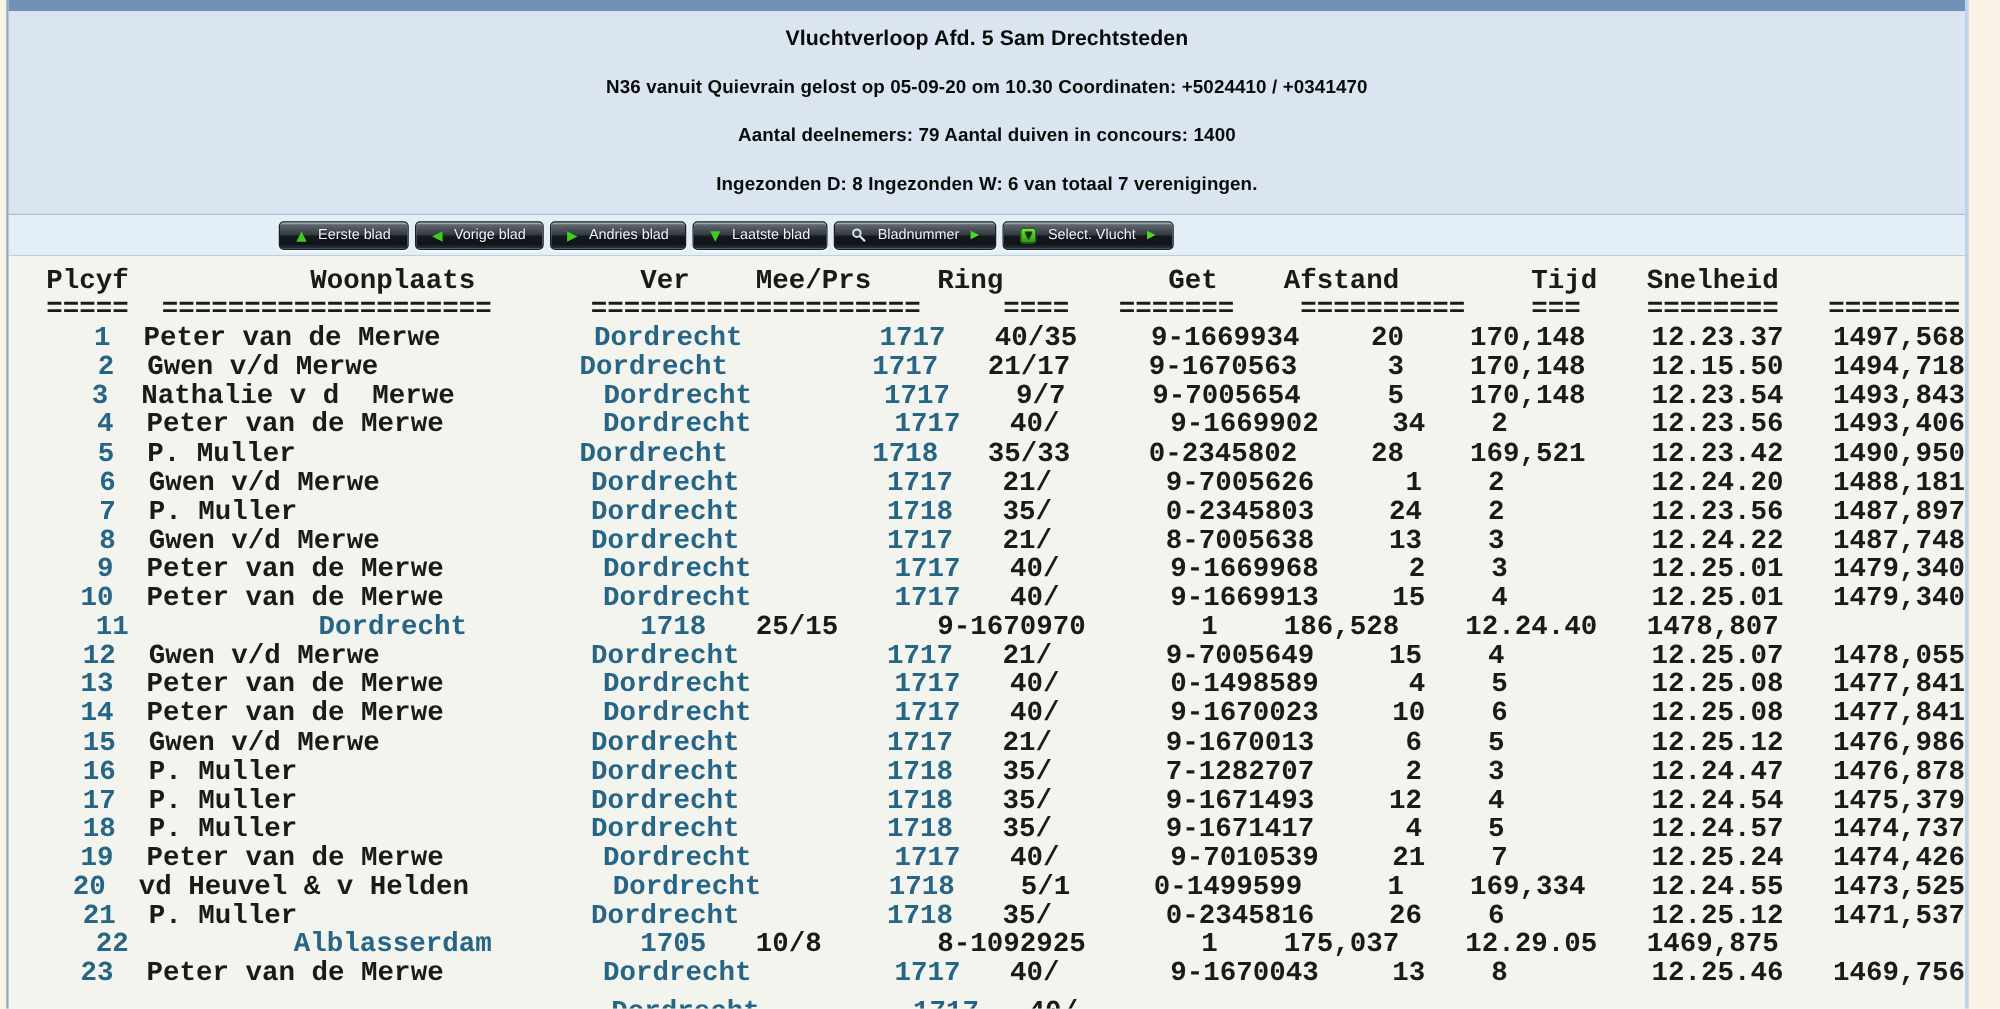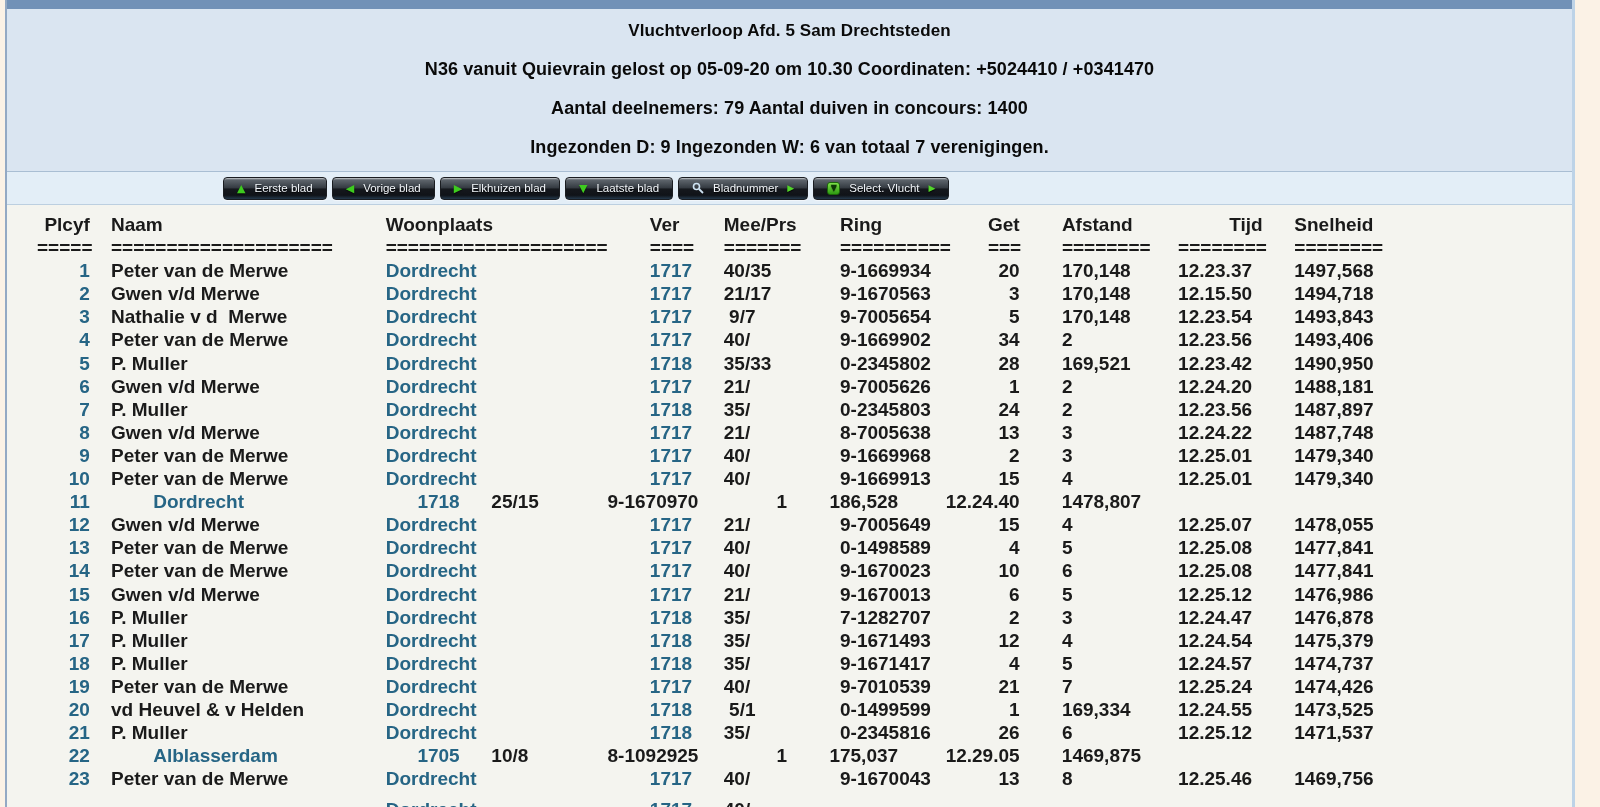--- a/index.html
+++ b/index.html
@@ -22,21 +22,21 @@
     background:var(--table-bg);
   }
   .topbar{height:9px;background:var(--topbar);flex:0 0 auto;}
   .header-box{
     height:163px;flex:0 0 auto;background:var(--header-bg);
     border-bottom:1px solid var(--box-border);
     box-sizing:border-box;padding-top:2px;
   }
   .hline{
     height:39px;display:flex;align-items:center;justify-content:center;
-    font-weight:700;font-size:18px;color:#0a0a0a;letter-spacing:.1px;
+    font-weight:700;font-size:15px;color:#0a0a0a;letter-spacing:.1px;
   }
   .hline.title{font-size:17px;}
   .toolbar{
     height:33px;flex:0 0 auto;background:var(--toolbar-bg);
     border-bottom:1px solid #bccfe0;box-sizing:border-box;
     display:flex;align-items:center;padding-left:216px;gap:5px;
   }
   .btn{
     height:21px;border-radius:4px;border:1px solid #1a1d21;
     background:linear-gradient(180deg,#a7adb3 0%,#5d646b 10%,#353b42 46%,#15181d 53%,#101318 82%,#24394c 100%);
@@ -49,29 +49,29 @@
   .icon.arrow{color:var(--green);font-size:11px;text-shadow:0 1px 1px rgba(0,0,0,.6);}
   .icon.small-arrow{color:#52d62a;font-size:9px;}
   .icon.magnifier svg{display:block;}
   .icon.select-sheet{
     width:13px;height:13px;background:linear-gradient(180deg,#7ee04a,#2f9c12);
     border:1px solid #1c6a0a;border-radius:3px;color:#0c3a04;font-size:8px;
     display:flex;align-items:center;justify-content:center;box-sizing:border-box;
   }
   .table-area{
     flex:1 1 auto;background:var(--table-bg);overflow:hidden;
-    font-family:Liberation Sans, sans-serif;
-    font-size:19px;font-weight:700;line-height:23.1px;color:var(--ink);
+    font-family:Liberation Mono, monospace;
+    font-size:22px;font-weight:700;line-height:23.1px;color:var(--ink);
     padding:8px 0 0 30px;box-sizing:border-box;
   }
   .row{display:flex;white-space:pre;}
   .row span{display:inline-block;white-space:pre;}
   .c-plcyf{width:5ch;text-align:right;}
   .c-naam{width:20ch;margin-left:2ch;}
-  .c-woonplaats{width:20ch;margin-left:6ch;}
+  .c-woonplaats{width:20ch;margin-left:6ch;text-align:center;}
   .c-ver{width:4ch;margin-left:5ch;}
   .c-mee_prs{width:7ch;margin-left:3ch;}
   .c-ring{width:10ch;margin-left:4ch;}
   .c-get{width:3ch;margin-left:4ch;text-align:right;}
   .c-afstand{width:8ch;margin-left:4ch;padding-right:1ch;box-sizing:content-box;width:7ch;}
   .c-tijd{width:8ch;margin-left:3ch;}
   .c-snelheid{width:8ch;margin-left:3ch;}
   .row.sep .c-afstand,{padding-right:0;}
   .row.sep .c-afstand{width:8ch;padding-right:0;}
   .row.hdr .c-tijd{text-align:right;}
@@ -81,35 +81,35 @@
 </head>
 <body>
 
 <div class="content">
   <div class="topbar"></div>
 
   <div class="header-box">
     <div class="hline title">Vluchtverloop Afd. 5 Sam Drechtsteden</div>
     <div class="hline">N36 vanuit Quievrain gelost op 05-09-20 om 10.30 Coordinaten: +5024410 / +0341470</div>
     <div class="hline">Aantal deelnemers: 79 Aantal duiven in concours: 1400</div>
-    <div class="hline">Ingezonden D: 9 Ingezonden W: 6 van totaal 7 verenigingen.</div>
+    <div class="hline">Ingezonden D: 8 Ingezonden W: 6 van totaal 7 verenigingen.</div>
   </div>
 
   <div class="toolbar" id="toolbar">
       <div class="btn">
         <span class="icon arrow">▲</span>
         <span>Eerste blad</span>
       </div>
       <div class="btn">
         <span class="icon arrow">◀</span>
         <span>Vorige blad</span>
       </div>
       <div class="btn">
         <span class="icon arrow">▶</span>
-        <span>Elkhuizen blad</span>
+        <span>Andries blad</span>
       </div>
       <div class="btn">
         <span class="icon arrow">▼</span>
         <span>Laatste blad</span>
       </div>
       <div class="btn">
         <span class="icon magnifier">
           <svg width="12" height="12" viewBox="0 0 12 12">
             <circle cx="4.5" cy="4.5" r="3" fill="none" stroke="#cfe3f2" stroke-width="1.6"></circle>
             <line x1="7" y1="7" x2="11" y2="11" stroke="#cfe3f2" stroke-width="1.8"></line>
@@ -119,21 +119,21 @@
         <span class="icon small-arrow">▶</span>
       </div>
       <div class="btn">
         <span class="icon select-sheet">▼</span>
         <span>Select. Vlucht</span>
         <span class="icon small-arrow">▶</span>
       </div>
     </div>
 
   <div class="table-area" id="table">
-      <div class="row hdr"><span class="c-plcyf">Plcyf</span><span class="c-naam">Naam</span><span class="c-woonplaats">Woonplaats</span><span class="c-ver">Ver</span><span class="c-mee_prs">Mee/Prs</span><span class="c-ring">Ring</span><span class="c-get">Get</span><span class="c-afstand">Afstand</span><span class="c-tijd">Tijd</span><span class="c-snelheid">Snelheid</span></div>
+      <div class="row hdr"><span class="c-plcyf">Plcyf</span><span class="c-woonplaats">Woonplaats</span><span class="c-ver">Ver</span><span class="c-mee_prs">Mee/Prs</span><span class="c-ring">Ring</span><span class="c-get">Get</span><span class="c-afstand">Afstand</span><span class="c-tijd">Tijd</span><span class="c-snelheid">Snelheid</span></div>
       <div class="row sep"><span class="c-plcyf">=====</span><span class="c-naam">====================</span><span class="c-woonplaats">====================</span><span class="c-ver">====</span><span class="c-mee_prs">=======</span><span class="c-ring">==========</span><span class="c-get">===</span><span class="c-afstand">========</span><span class="c-tijd">========</span><span class="c-snelheid">========</span></div>
       <div class="row data"><span class="c-plcyf">1</span><span class="c-naam">Peter van de Merwe</span><span class="c-woonplaats">Dordrecht</span><span class="c-ver">1717</span><span class="c-mee_prs">40/35</span><span class="c-ring">9-1669934</span><span class="c-get">20</span><span class="c-afstand">170,148</span><span class="c-tijd">12.23.37</span><span class="c-snelheid">1497,568</span></div>
       <div class="row data"><span class="c-plcyf">2</span><span class="c-naam">Gwen v/d Merwe</span><span class="c-woonplaats">Dordrecht</span><span class="c-ver">1717</span><span class="c-mee_prs">21/17</span><span class="c-ring">9-1670563</span><span class="c-get">3</span><span class="c-afstand">170,148</span><span class="c-tijd">12.15.50</span><span class="c-snelheid">1494,718</span></div>
       <div class="row data"><span class="c-plcyf">3</span><span class="c-naam">Nathalie v d  Merwe</span><span class="c-woonplaats">Dordrecht</span><span class="c-ver">1717</span><span class="c-mee_prs"> 9/7</span><span class="c-ring">9-7005654</span><span class="c-get">5</span><span class="c-afstand">170,148</span><span class="c-tijd">12.23.54</span><span class="c-snelheid">1493,843</span></div>
       <div class="row data"><span class="c-plcyf">4</span><span class="c-naam">Peter van de Merwe</span><span class="c-woonplaats">Dordrecht</span><span class="c-ver">1717</span><span class="c-mee_prs">40/</span><span class="c-ring">9-1669902</span><span class="c-get">34</span><span class="c-afstand">2</span><span class="c-tijd">12.23.56</span><span class="c-snelheid">1493,406</span></div>
       <div class="row data"><span class="c-plcyf">5</span><span class="c-naam">P. Muller</span><span class="c-woonplaats">Dordrecht</span><span class="c-ver">1718</span><span class="c-mee_prs">35/33</span><span class="c-ring">0-2345802</span><span class="c-get">28</span><span class="c-afstand">169,521</span><span class="c-tijd">12.23.42</span><span class="c-snelheid">1490,950</span></div>
       <div class="row data"><span class="c-plcyf">6</span><span class="c-naam">Gwen v/d Merwe</span><span class="c-woonplaats">Dordrecht</span><span class="c-ver">1717</span><span class="c-mee_prs">21/</span><span class="c-ring">9-7005626</span><span class="c-get">1</span><span class="c-afstand">2</span><span class="c-tijd">12.24.20</span><span class="c-snelheid">1488,181</span></div>
       <div class="row data"><span class="c-plcyf">7</span><span class="c-naam">P. Muller</span><span class="c-woonplaats">Dordrecht</span><span class="c-ver">1718</span><span class="c-mee_prs">35/</span><span class="c-ring">0-2345803</span><span class="c-get">24</span><span class="c-afstand">2</span><span class="c-tijd">12.23.56</span><span class="c-snelheid">1487,897</span></div>
       <div class="row data"><span class="c-plcyf">8</span><span class="c-naam">Gwen v/d Merwe</span><span class="c-woonplaats">Dordrecht</span><span class="c-ver">1717</span><span class="c-mee_prs">21/</span><span class="c-ring">8-7005638</span><span class="c-get">13</span><span class="c-afstand">3</span><span class="c-tijd">12.24.22</span><span class="c-snelheid">1487,748</span></div>
       <div class="row data"><span class="c-plcyf">9</span><span class="c-naam">Peter van de Merwe</span><span class="c-woonplaats">Dordrecht</span><span class="c-ver">1717</span><span class="c-mee_prs">40/</span><span class="c-ring">9-1669968</span><span class="c-get">2</span><span class="c-afstand">3</span><span class="c-tijd">12.25.01</span><span class="c-snelheid">1479,340</span></div>

